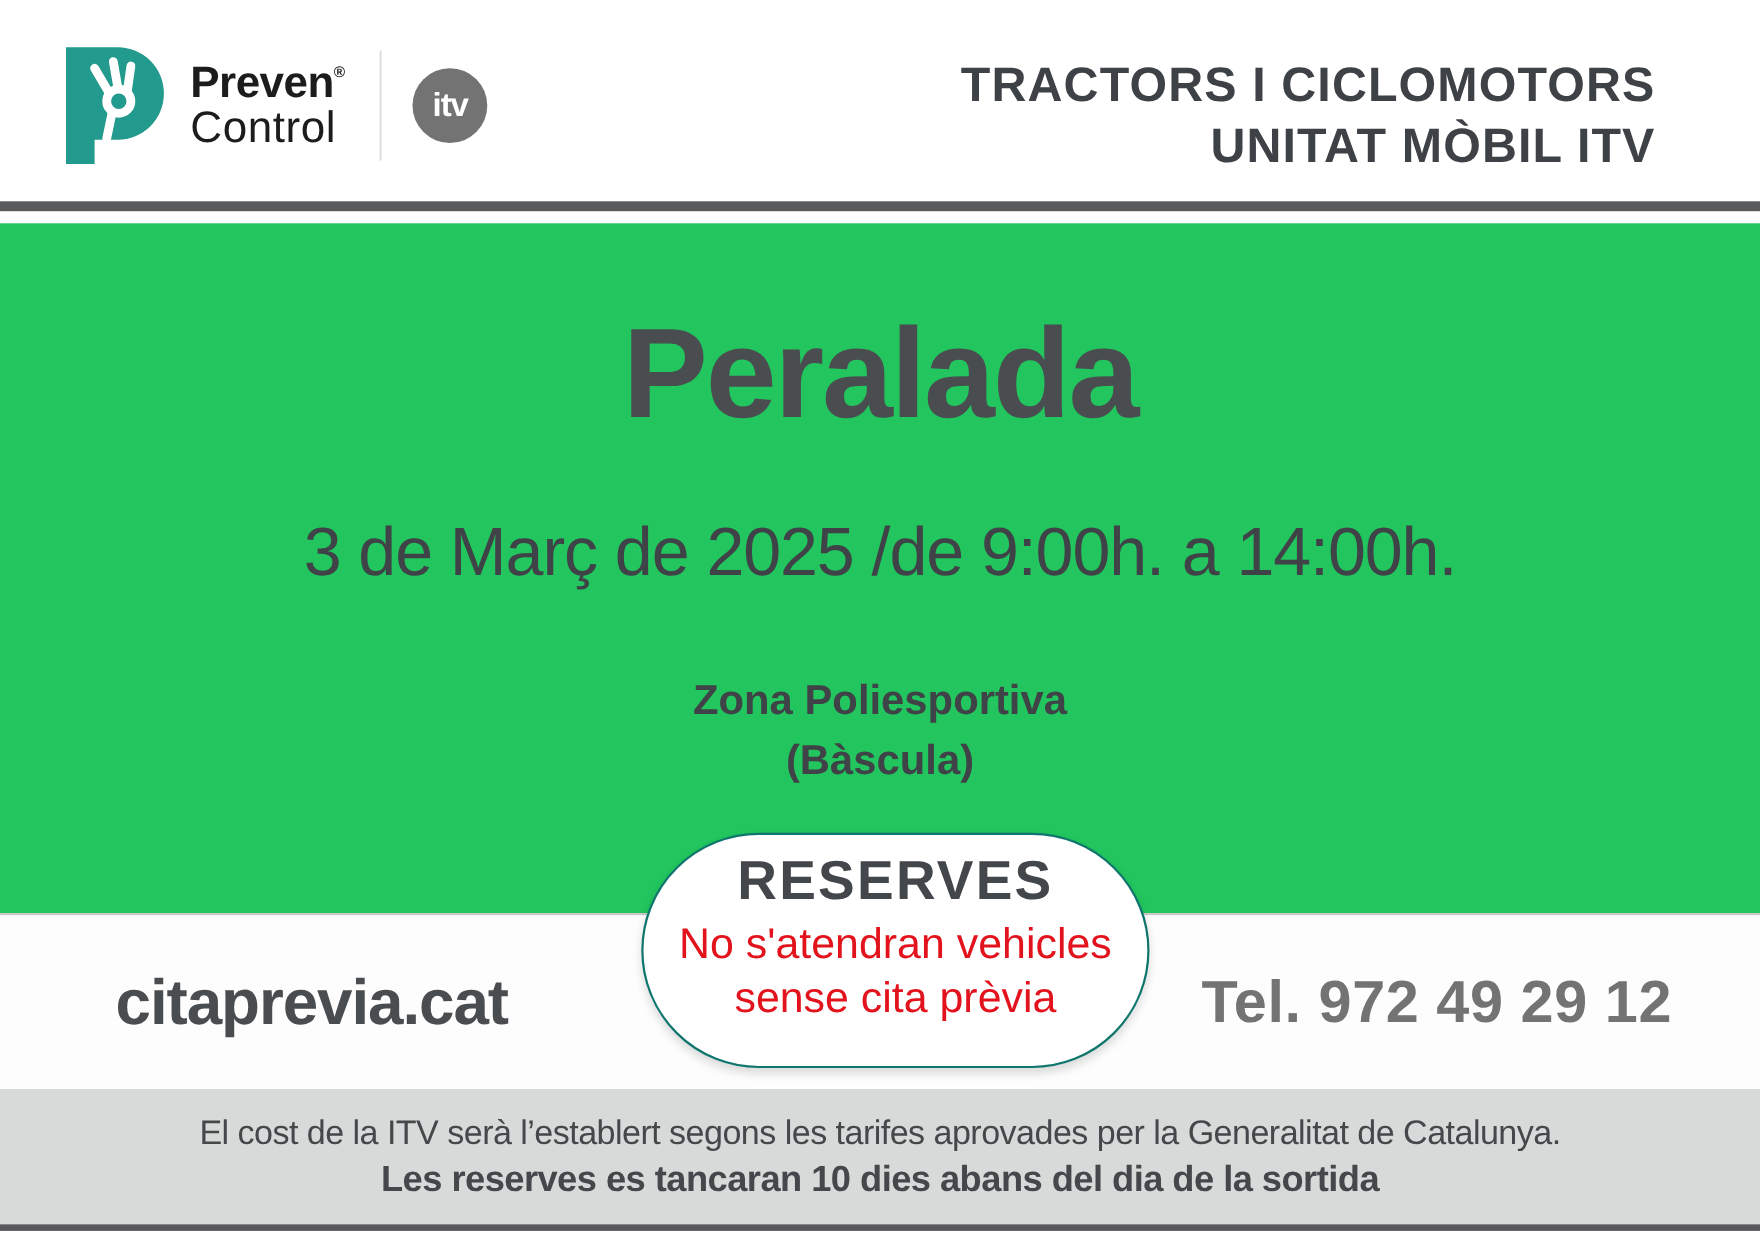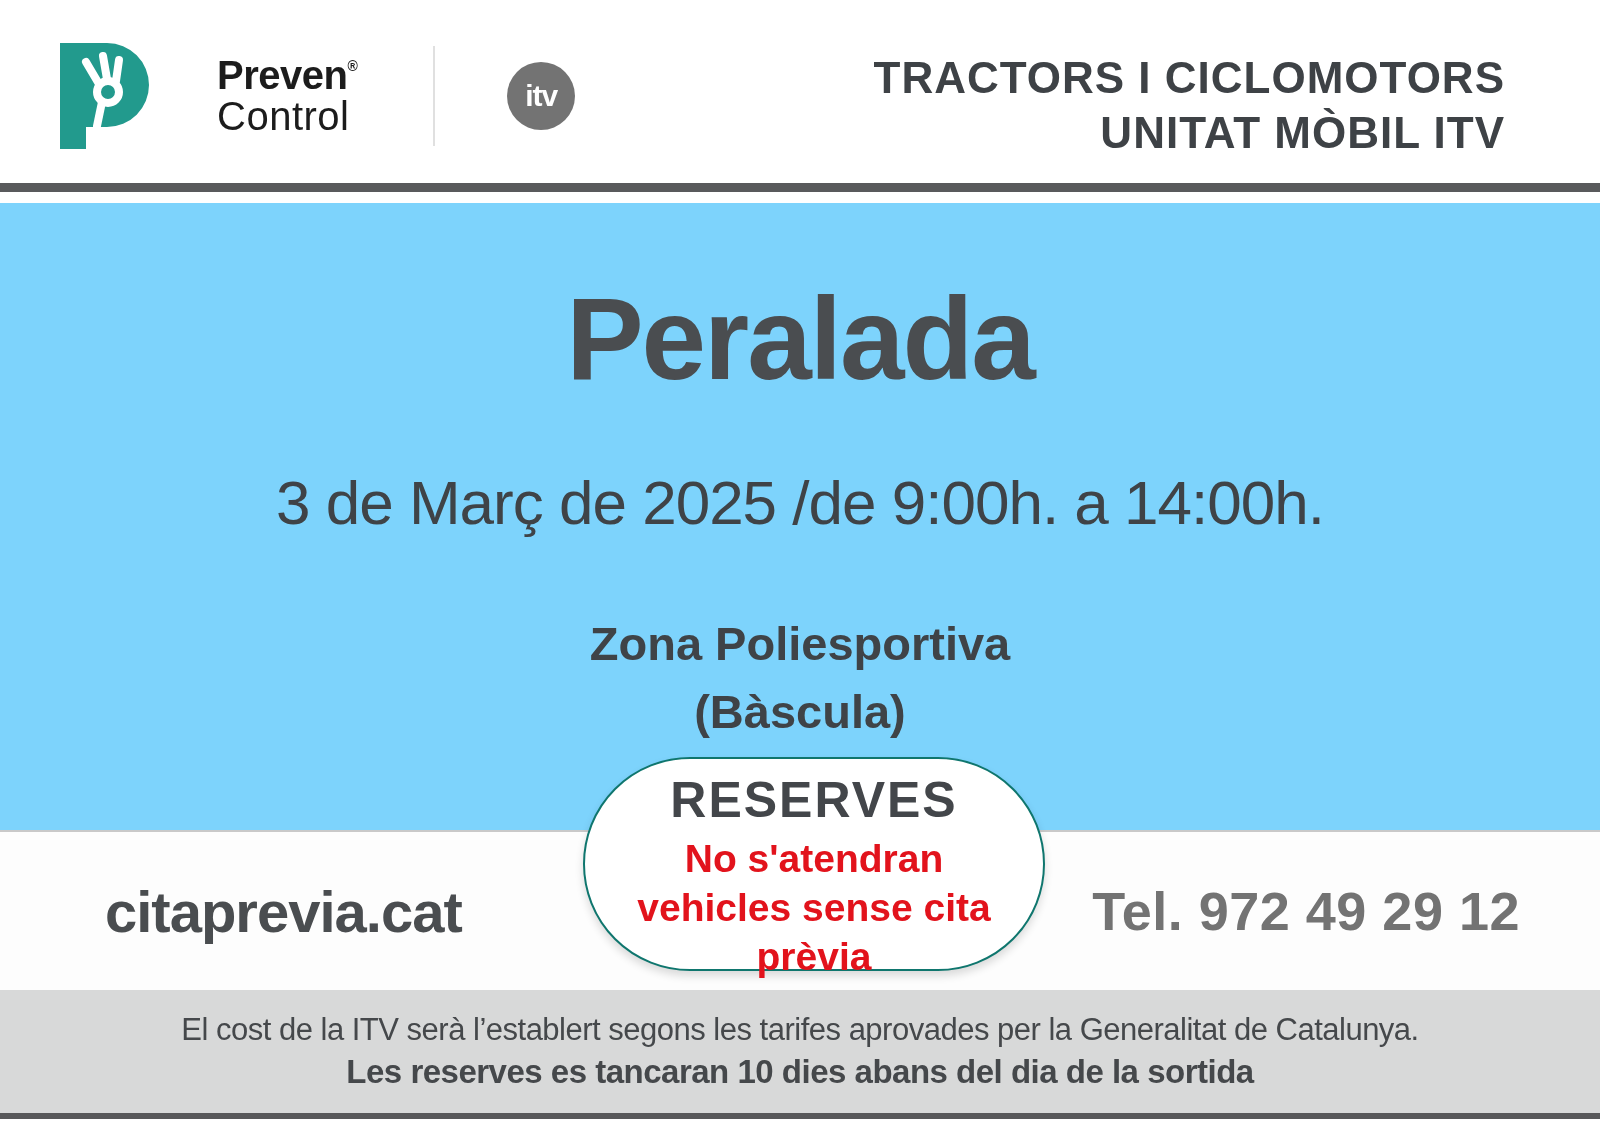--- a/index.html
+++ b/index.html
@@ -15,21 +15,21 @@
   }
 
   
   .header {
     height: 183px;
     display: flex;
     justify-content: space-between;
     align-items: flex-start;
     padding: 42px 95px 0 55px;
   }
-  .brand { display: flex; align-items: center; gap: 44px; }
+  .brand { display: flex; align-items: center; }
   .brand-icon { width: 96px; height: 108px; display: block; }
   .brand-text { margin-left: 22px; color: #1c1c1c; line-height: 1.02; }
   .brand-name-top { font-size: 40px; font-weight: 800; letter-spacing: -0.5px; }
   .brand-name-top sup { font-size: 14px; font-weight: 700; vertical-align: 18px; }
   .brand-name-bottom { font-size: 40px; font-weight: 400; letter-spacing: 0.5px; }
   .brand-vdivider { width: 2px; height: 100px; background: #e0e0e0; margin: 0 28px 0 32px; }
   .itv-badge {
     width: 68px; height: 68px; border-radius: 50%;
     background: #737373; color: #ffffff;
     display: flex; align-items: center; justify-content: center;
@@ -43,21 +43,21 @@
     letter-spacing: 1px;
     line-height: 1.25;
     padding-top: 8px;
   }
 
   .top-rule { height: 9px; background: #595a5c; margin-bottom: 11px; }
 
   
   .hero {
     height: 629px;
-    background: #7dd3fc;
+    background: #22c55e;
     border-bottom: 2px solid #c9c9c9;
     text-align: center;
     box-shadow: 0 3px 4px rgba(0,0,0,0.08);
   }
   .location-title {
     padding-top: 78px;
     font-size: 116px;
     font-weight: 800;
     color: #4a4d50;
     letter-spacing: -2px;
@@ -65,21 +65,21 @@
   }
   .date-line {
     margin-top: 70px;
     font-size: 62px;
     font-weight: 400;
     color: #3f4347;
     letter-spacing: -1px;
   }
   .venue {
     margin-top: 72px;
-    font-size: 47px;
+    font-size: 38px;
     font-weight: 700;
     color: #3f4347;
     line-height: 1.45;
   }
 
   
   .band {
     height: 158px;
     background: #fdfdfd;
     display: flex;
@@ -119,21 +119,21 @@
   .reserves-title {
     font-size: 50px;
     font-weight: 800;
     color: #43464a;
     letter-spacing: 2px;
   }
   .reserves-warning {
     margin: 6px auto 0;
     max-width: 400px;
     font-size: 39px;
-    font-weight: 700;
+    font-weight: 400;
     color: #e2131c;
     line-height: 1.25;
   }
 
   
   .footnote {
     height: 123px;
     background: #d8d9d9;
     display: flex;
     flex-direction: column;

